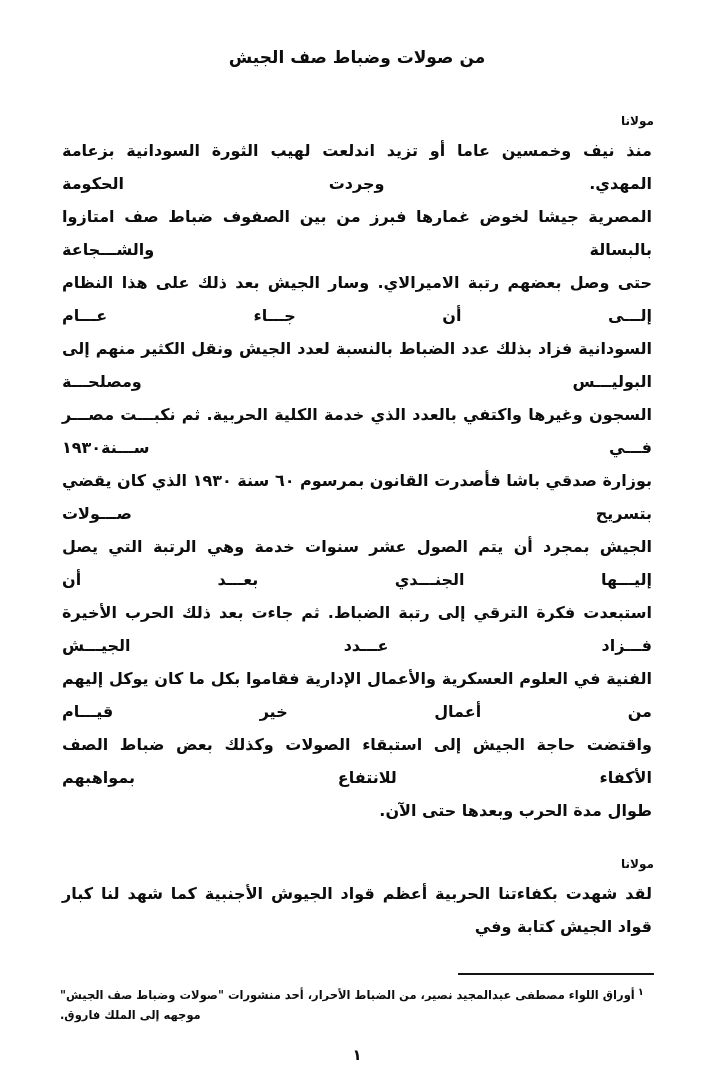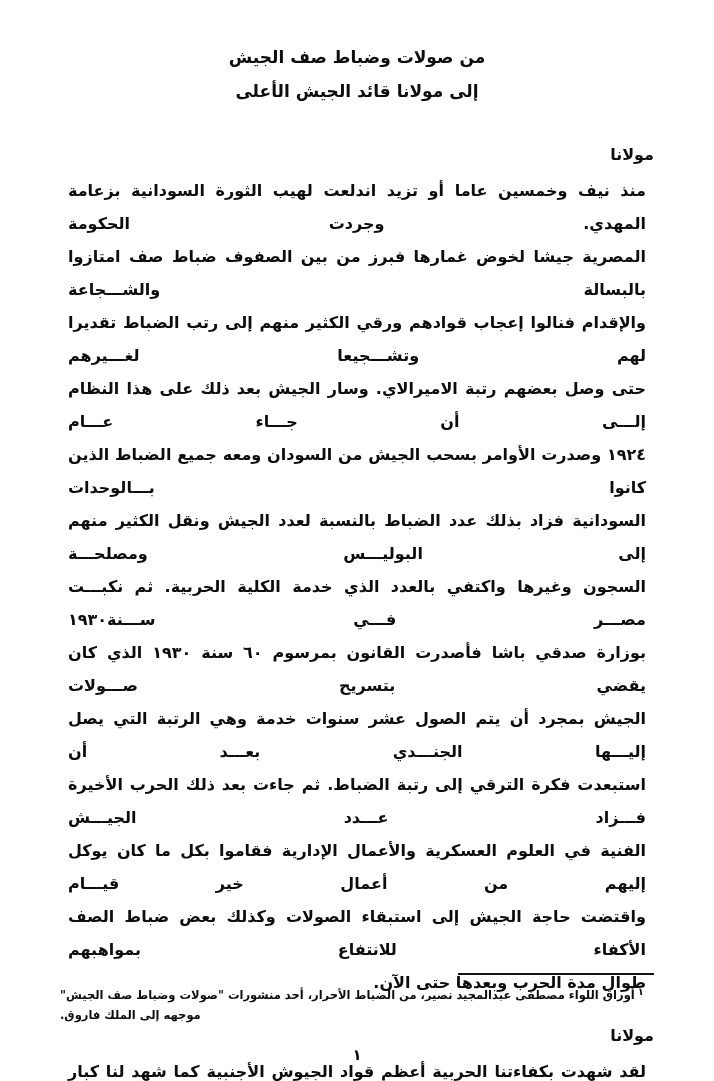--- a/index.html
+++ b/index.html
@@ -18,27 +18,27 @@
     direction: rtl;
     padding: 40px 46px 0 46px;
   }
   .title-block {
     text-align: center;
     font-size: 17px;
     line-height: 34px;
     letter-spacing: 0.2px;
   }
   .section-heading {
-    font-size: 16px;
+    font-size: 12px;
     line-height: 22px;
     text-align: right;
   }
   .sh-1 { margin-top: 36px; }
   .sh-2 { margin-top: 26px; }
-  .para { margin: 8px; }
+  .para { margin: 2px; }
   .pline {
     font-size: 16px;
     line-height: 33px;
     text-align: justify;
     text-align-last: justify;
     white-space: normal;
   }
   .para .pline:last-child {
     text-align-last: right;
   }
@@ -77,30 +77,27 @@
   }
 </style>
 </head>
 <body>
 
 <div class="page">
   <div class="content">
 
     <div class="title-block">
       <div>من صولات وضباط صف الجيش</div>
-      <div>إلى مولانا قائد الجيش الأعلى</div>
     </div>
 
     <div class="section-heading sh-1">مولانا</div>
     <div class="para">
       <div class="pline">منذ نيف وخمسين عاما أو تزيد اندلعت لهيب الثورة السودانية بزعامة المهدي. وجردت الحكومة</div>
       <div class="pline">المصرية جيشا لخوض غمارها فبرز من بين الصفوف ضباط صف امتازوا بالبسالة والشـــجاعة</div>
-      <div class="pline">والإقدام فنالوا إعجاب قوادهم ورقي الكثير منهم إلى رتب الضباط تقديرا لهم وتشـــجيعا لغـــيرهم</div>
       <div class="pline">حتى وصل بعضهم رتبة الاميرالاي. وسار الجيش بعد ذلك على هذا النظام إلـــى أن جـــاء عـــام</div>
-      <div class="pline">١٩٢٤ وصدرت الأوامر بسحب الجيش من السودان ومعه جميع الضباط الذين كانوا بـــالوحدات</div>
       <div class="pline">السودانية فزاد بذلك عدد الضباط بالنسبة لعدد الجيش ونقل الكثير منهم إلى البوليـــس ومصلحـــة</div>
       <div class="pline">السجون وغيرها واكتفي بالعدد الذي خدمة الكلية الحربية. ثم نكبـــت مصـــر فـــي ســـنة١٩٣٠</div>
       <div class="pline">بوزارة صدقي باشا فأصدرت القانون بمرسوم ٦٠ سنة ١٩٣٠ الذي كان يقضي بتسريح صـــولات</div>
       <div class="pline">الجيش بمجرد أن يتم الصول عشر سنوات خدمة وهي الرتبة التي يصل إليـــها الجنـــدي بعـــد أن</div>
       <div class="pline">استبعدت فكرة الترقي إلى رتبة الضباط. ثم جاءت بعد ذلك الحرب الأخيرة فـــزاد عـــدد الجيـــش</div>
       <div class="pline">الفنية في العلوم العسكرية والأعمال الإدارية فقاموا بكل ما كان يوكل إليهم من أعمال خير قيـــام</div>
       <div class="pline">واقتضت حاجة الجيش إلى استبقاء الصولات وكذلك بعض ضباط الصف الأكفاء للانتفاع بمواهبهم</div>
       <div class="pline">طوال مدة الحرب وبعدها حتى الآن.</div>
     </div>
 

